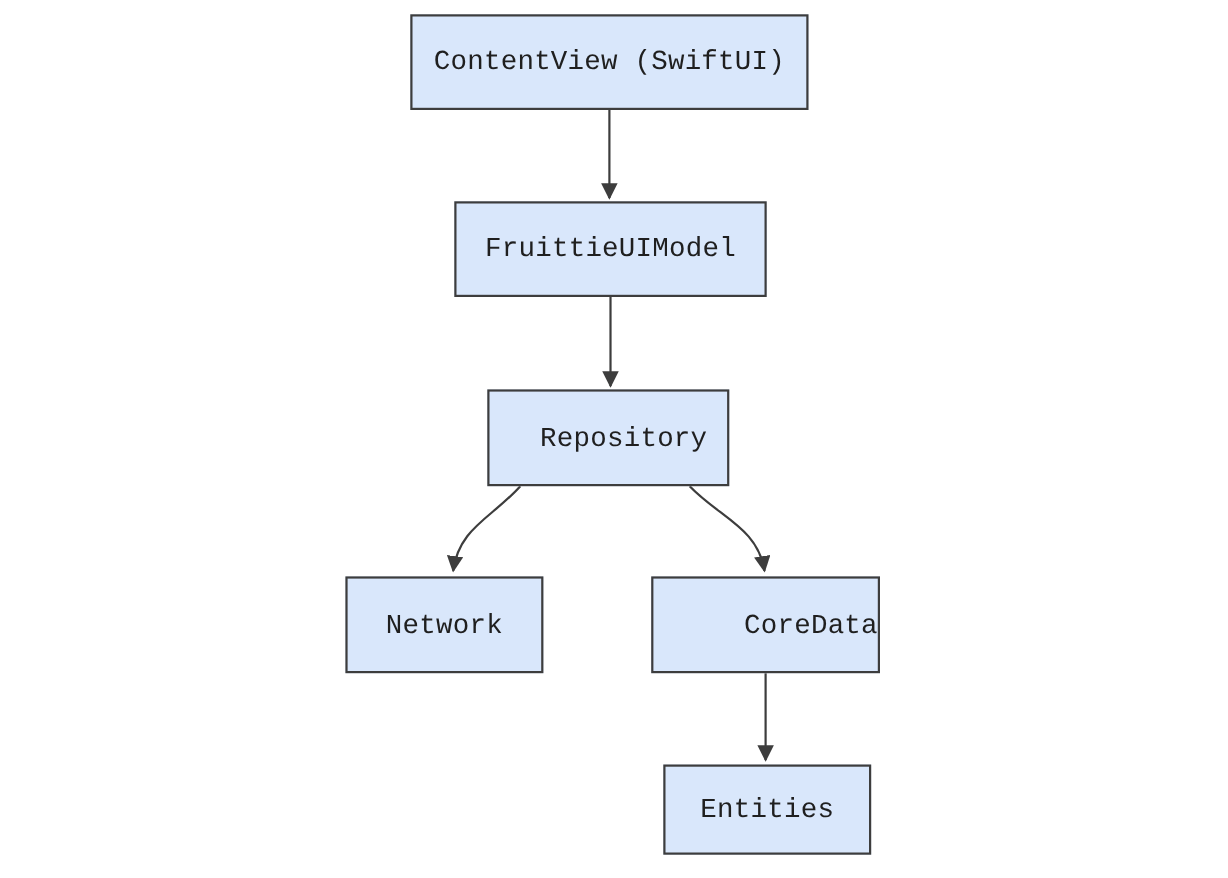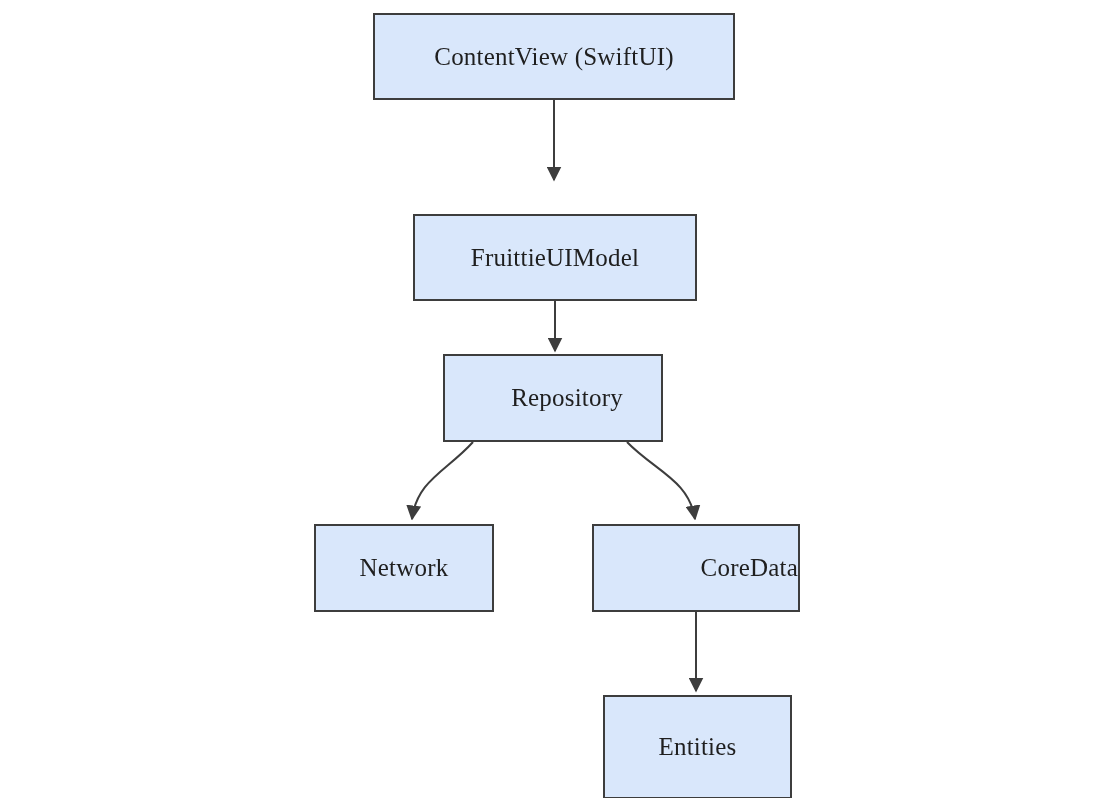--- a/index.html
+++ b/index.html
@@ -5,21 +5,21 @@
   html, body {
     margin: 0;
     padding: 0;
     background: #ffffff;
   }
   .canvas {
     position: relative;
     width: 1116px;
     height: 798px;
     background: #ffffff;
-    font-family: Liberation Serif, serif;
+    font-family: Liberation Mono, monospace;
     overflow: hidden;
   }
   .edges-layer {
     position: absolute;
     left: 0;
     top: 0;
     width: 1116px;
     height: 798px;
     pointer-events: none;
   }
@@ -30,25 +30,25 @@
     border: 2px solid #3d3d3d;
     display: flex;
     align-items: center;
     justify-content: center;
     color: #1f1f1f;
     font-size: 25px;
     letter-spacing: 0.2px;
     white-space: nowrap;
   }
   .node-contentview     { left: 373px; top: 13px;  width: 362px; height: 87px; }
-  .node-fruittieuimodel { left: 413px; top: 183px; width: 284px; height: 87px; margin-top: 31px; }
+  .node-fruittieuimodel { left: 413px; top: 183px; width: 284px; height: 87px; }
   .node-repository      { left: 443px; top: 354px; width: 220px; height: 88px; padding-left: 28px; }
   .node-network         { left: 314px; top: 524px; width: 180px; height: 88px; }
   .node-coredata        { left: 592px; top: 524px; width: 208px; height: 88px; justify-content: flex-end; }
-  .node-entities        { left: 603px; top: 695px; width: 189px; height: 104px; }
+  .node-entities        { left: 603px; top: 695px; width: 189px; height: 82px; }
   .edge {
     fill: none;
     stroke: #3d3d3d;
     stroke-width: 2px;
   }
 </style>
 </head>
 <body>
 
 <div class="canvas">

